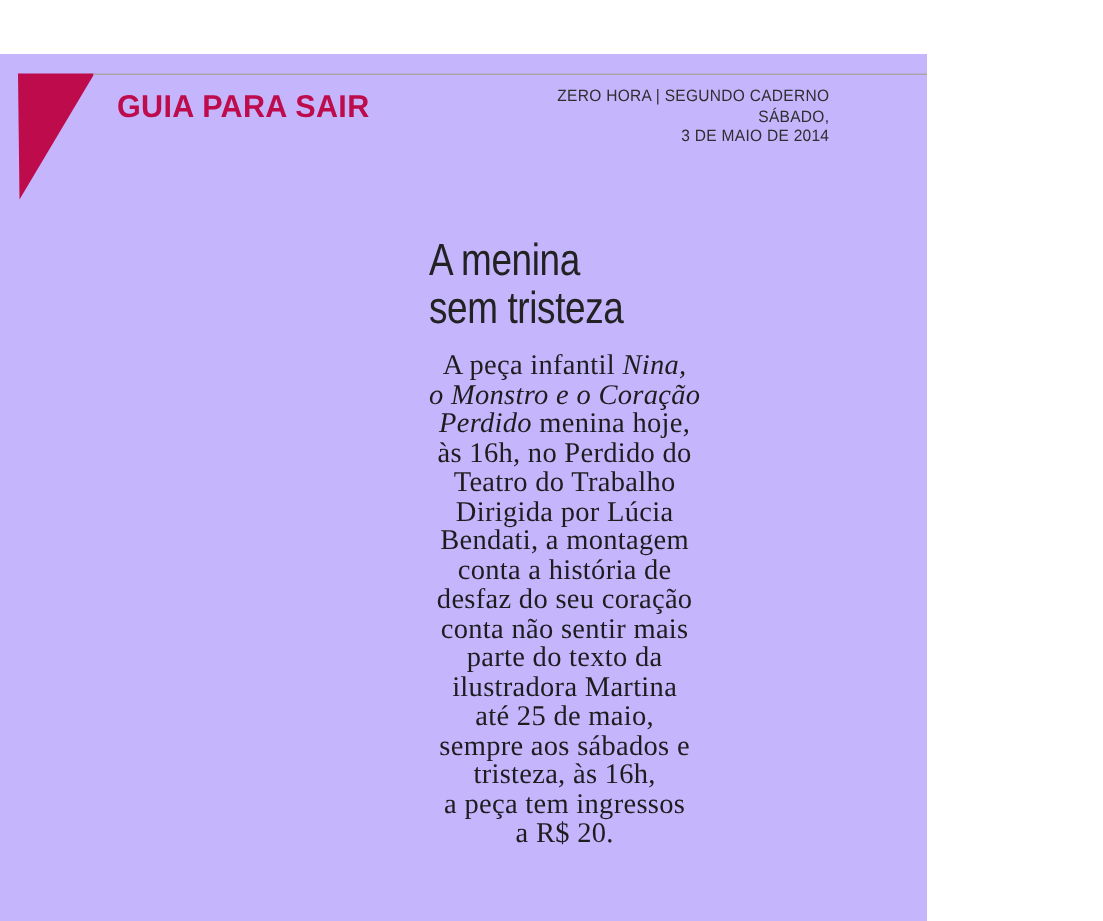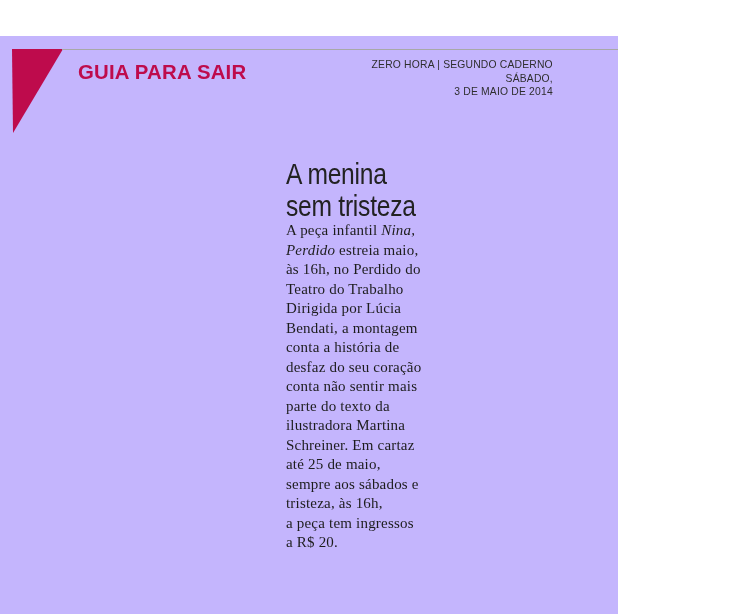--- a/index.html
+++ b/index.html
@@ -94,27 +94,28 @@
     color: #222222;
     white-space: nowrap;
     transform: scaleX(0.82);
     transform-origin: 0 0;
   }
   .headline .hl { display: block; }
 
   .body {
     position: absolute;
     left: 0;
-    top: 63px;
+    top: 76px;
     font-family: "Liberation Serif", serif;
-    font-size: 15px;
+    font-size: 19px;
     line-height: 19.5px;
     letter-spacing: 0.2px;
     color: var(--ink);
     white-space: nowrap;
+    text-align: center;
   }
   .body .it { font-style: italic; }
 </style>
 </head>
 <body>
 
 <div class="page">
 
   <svg class="triangle" width="70" height="100" viewBox="0 0 70 100" aria-hidden="true">
     <polygon points="12,13 63,13 13,97" fill="#be0b4c"></polygon>
@@ -132,31 +133,31 @@
 
   <div class="pagenum">8</div>
 
   <article class="article">
     <h1 class="headline">
       <span class="hl">A menina</span>
       <span class="hl">sem tristeza</span>
     </h1>
     <div class="body">
         <div><span>A peça infantil </span><span class="it">Nina,</span></div>
-        <div><span class="it">Perdido</span><span> estreia maio,</span></div>
+        <div><span class="it">o Monstro e o Coração</span></div>
+        <div><span class="it">Perdido</span><span> menina hoje,</span></div>
         <div><span>às 16h, no Perdido do</span></div>
         <div><span>Teatro do Trabalho</span></div>
         <div><span>Dirigida por Lúcia</span></div>
         <div><span>Bendati, a montagem</span></div>
         <div><span>conta a história de</span></div>
         <div><span>desfaz do seu coração</span></div>
         <div><span>conta não sentir mais</span></div>
         <div><span>parte do texto da</span></div>
         <div><span>ilustradora Martina</span></div>
-        <div><span>Schreiner. Em cartaz</span></div>
         <div><span>até 25 de maio,</span></div>
         <div><span>sempre aos sábados e</span></div>
         <div><span>tristeza, às 16h,</span></div>
         <div><span>a peça tem ingressos</span></div>
         <div><span>a R$ 20.</span></div>
       </div>
   </article>
 
 </div>
 

